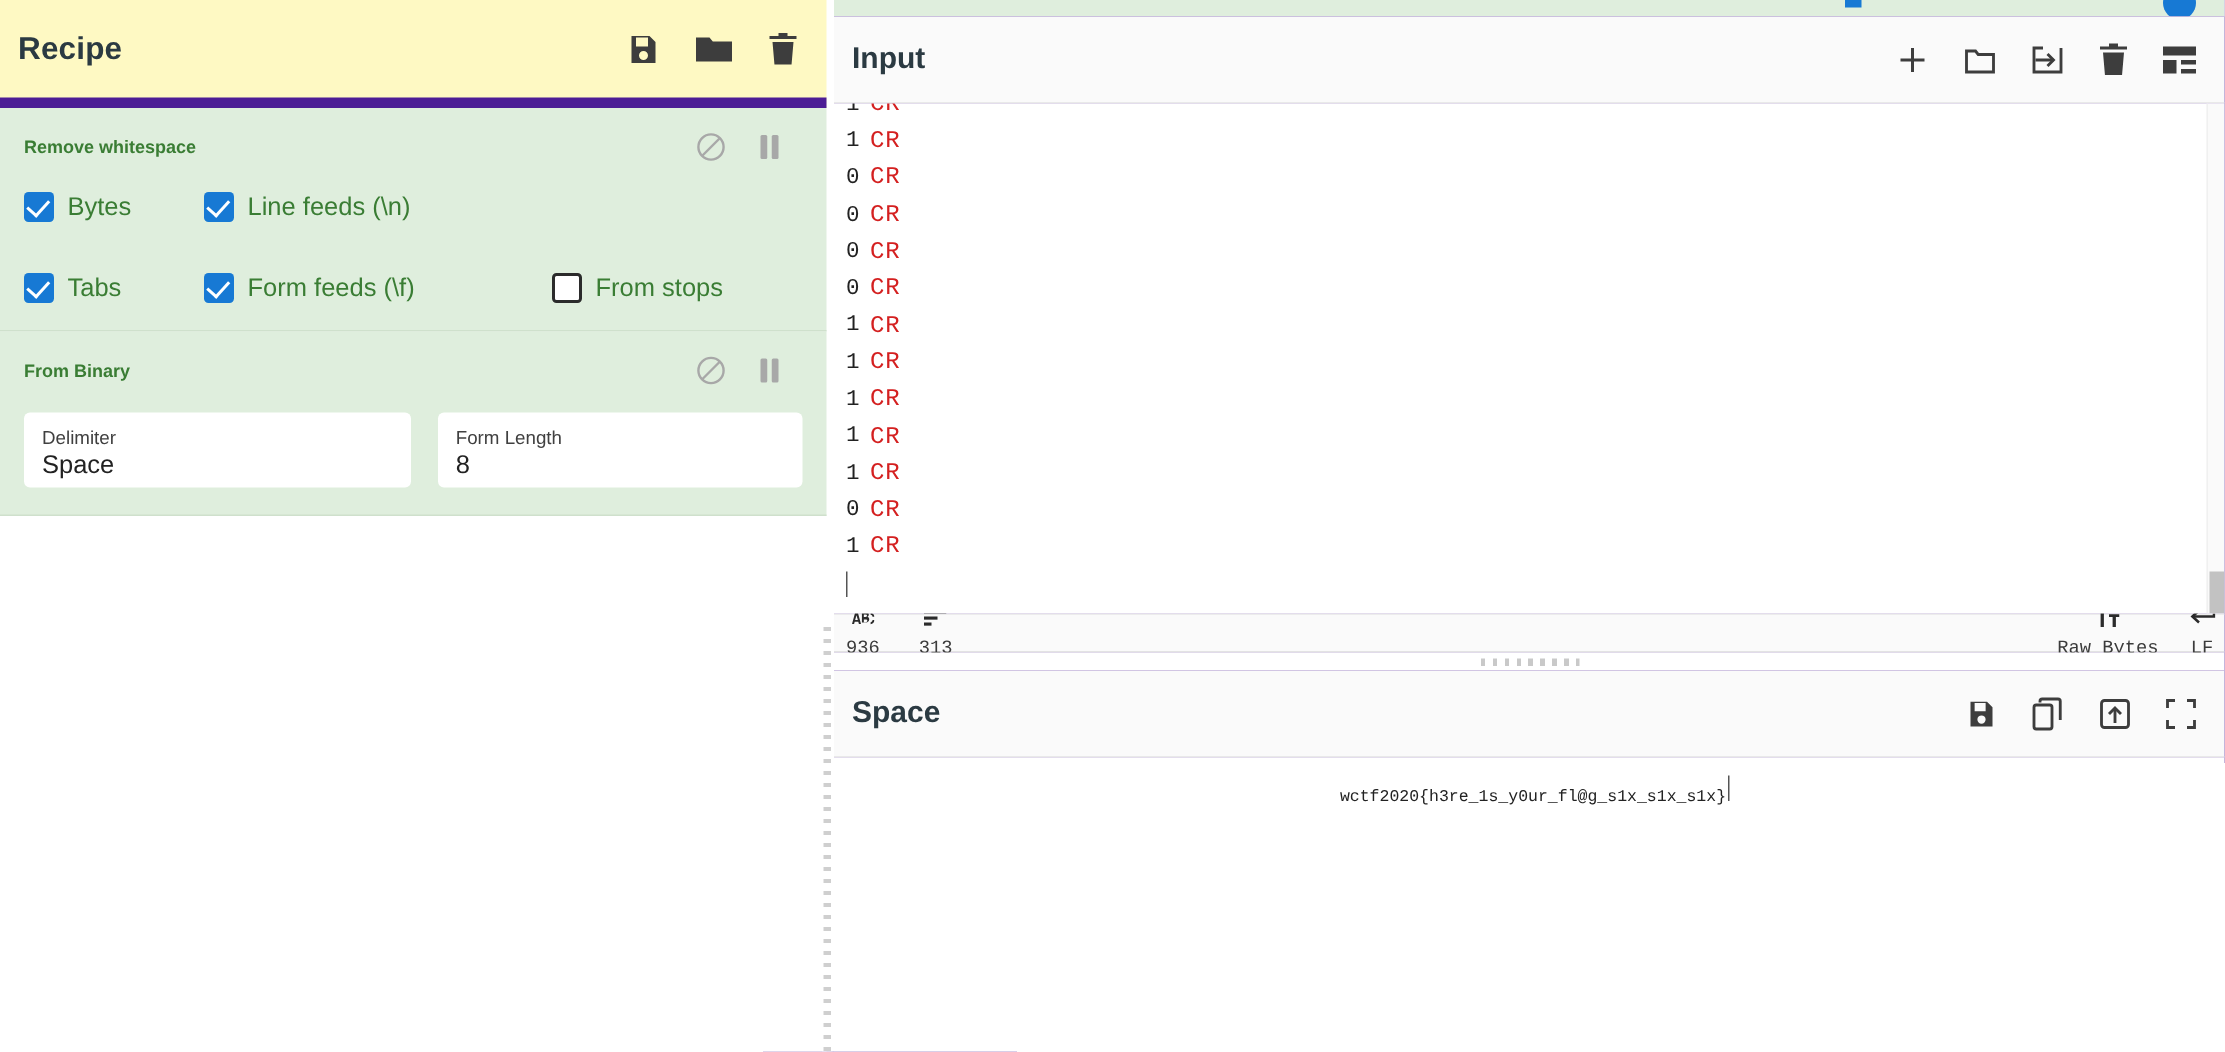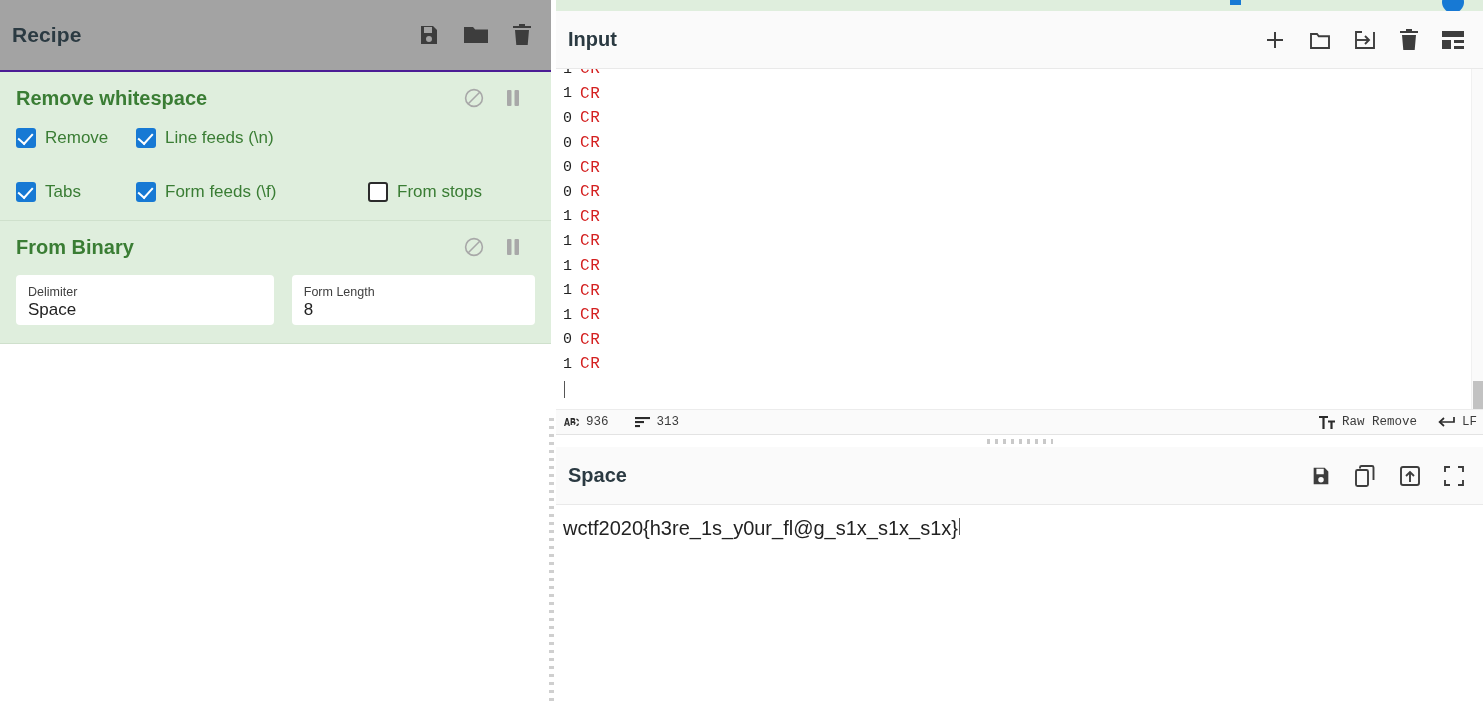--- a/index.html
+++ b/index.html
@@ -27,43 +27,43 @@
     position: absolute; left: 886px; top: -9px;
     width: 22px; height: 22px; border-radius: 50%; background: #1779d4;
   }
 
   
   .recipe-pane {
     position: absolute; left: 0; top: 0; width: 551px; height: 701px;
     background: #ffffff;
   }
   .pane-title-bar {
-    height: 72px; background: #a3a3a3;
-    border-bottom: 2px solid #4c1d95;
+    height: 72px; background: #fef9c3;
+    border-bottom: 7px solid #4c1d95;
     display: flex; align-items: center;
     padding: 0 18px 0 12px;
   }
   .pane-title {
     font-size: 21px; font-weight: bold; color: #2b3a42;
     letter-spacing: .1px;
   }
   .pane-title-icons { margin-left: auto; display: flex; align-items: center; gap: 22px; }
   .ticon { color: #3d3d3d; display: flex; align-items: center; justify-content: center; cursor: pointer; }
 
   .rec-list { background: #ffffff; }
 
   .operation {
     background: #dfeedd;
     border-bottom: 1px solid #cfe0cc;
     padding: 14px 16px 18px 16px;
     position: relative;
   }
   .op-head { display: flex; align-items: center; height: 24px; }
   .op-title {
-    font-size: 20px; font-weight: bold; color: #3a7d34;
+    font-size: 12px; font-weight: bold; color: #3a7d34;
   }
   .op-ctrls { margin-left: auto; display: flex; align-items: center; gap: 20px; padding-right: 14px; }
   .op-ctrl { cursor: pointer; display: flex; align-items: center; }
 
   .arg-rows { margin-top: 18px; }
   .arg-row { display: flex; align-items: center; }
   .arg-row + .arg-row { margin-top: 34px; }
 
   .cb-wrap { display: flex; align-items: center; cursor: pointer; }
   .cb-box {
@@ -98,21 +98,21 @@
     position: absolute; left: 548px; top: 418px; width: 7px; height: 283px;
     background: #ffffff;
   }
   .v-splitter .dots {
     position: absolute; left: 1px; top: 0;
     width: 5px; height: 283px;
     background-image: repeating-linear-gradient(to bottom, #cfcfcf 0 3px, transparent 3px 8px);
   }
 
   
-  .io-pane { position: absolute; left: 556px; top: 11px; width: 927px; height: 690px; background: #4c1d95; }
+  .io-pane { position: absolute; left: 556px; top: 11px; width: 927px; height: 690px; background: #4c1d95; text-align: center; }
 
   .io-title-bar {
     height: 58px; background: #fafafa; border-bottom: 1px solid #e9e9e9;
     display: flex; align-items: center; padding: 0 18px 0 12px;
   }
   .io-title { font-size: 20px; font-weight: bold; color: #2b3a42; }
   .io-icons { margin-left: auto; display: flex; align-items: center; gap: 21px; }
 
   .input-body {
     position: relative; height: 340px; background: #ffffff; overflow: hidden;
@@ -141,35 +141,35 @@
     background: #c2c2c2;
   }
 
   .status-bar {
     height: 26px; background: #fafafa;
     border-top: 1px solid #ececec; border-bottom: 1px solid #e3e3e3;
     display: flex; align-items: center; padding: 0 4px 0 8px;
     font-size: 12.5px; color: #3b3b3b;
     font-family: "Liberation Mono", monospace;
   }
-  .st-item { display: flex; align-items: center; gap: 7px; margin-right: 26px; }
+  .st-item { display: flex; align-items: center; gap: 7px; margin-right: 26px; flex-direction: column; }
   .st-right { margin-left: auto; display: flex; align-items: center; gap: 20px; padding-right: 2px; }
 
   .h-splitter {
     height: 12px; background: #ffffff; position: relative;
   }
   .h-splitter .dots {
     position: absolute; left: 50%; transform: translateX(-50%); top: 4px;
     width: 66px; height: 5px;
     background-image: repeating-linear-gradient(to right, #c9c9c9 0 3px, transparent 3px 8px);
   }
 
   .output-body { background: #ffffff; height: 276px; padding: 12px 0 0 7px; }
   .output-text {
-    font-family: Liberation Sans, sans-serif; font-size: 20px; color: #222;
+    font-family: Liberation Mono, monospace; font-size: 11px; color: #222;
     white-space: pre;
   }
 
   svg { display: block; }
 </style>
 </head>
 <body>
 
 <div id="app">
 
@@ -219,21 +219,21 @@
                 <rect x="9.5" y="2" width="4.5" height="16" rx="1"></rect>
               </svg>
             </span>
           </div>
         </div>
 
         <div class="arg-rows">
           <div class="arg-row">
             <label class="cb-wrap cb-slot-1">
               <span class="cb-box on"></span>
-              <span class="cb-label">Remove</span>
+              <span class="cb-label">Bytes</span>
             </label>
             <label class="cb-wrap">
               <span class="cb-box on"></span>
               <span class="cb-label">Line feeds (\n)</span>
             </label>
           </div>
 
           <div class="arg-row">
             <label class="cb-wrap cb-slot-1">
               <span class="cb-box on"></span>
@@ -415,21 +415,21 @@
         <span>313</span>
       </div>
       <div class="st-right">
         <div class="st-item" style="margin-right:0">
           <span>
             <svg width="16" height="13" viewBox="0 0 16 13" fill="#2b2b2b">
               <path d="M0 0h9v2.1H5.6V13H3.4V2.1H0V0z"></path>
               <path d="M9 4.5h7v1.9h-2.4V13h-2.2V6.4H9V4.5z"></path>
             </svg>
           </span>
-          <span>Raw Remove</span>
+          <span>Raw Bytes</span>
         </div>
         <div class="st-item" style="margin-right:0">
           <span>
             <svg width="18" height="13" viewBox="0 0 18 13" fill="none" stroke="#2b2b2b" stroke-width="1.7">
               <path d="M17 1v5H3.5"></path>
                 <polyline points="7,2 2.6,6 7,10"></polyline>
             </svg>
           </span>
           <span>LF</span>
         </div>

